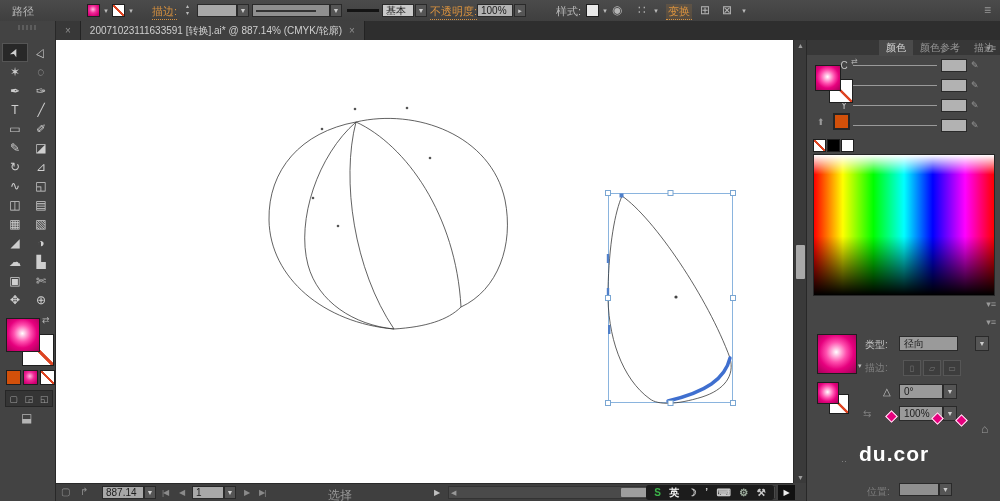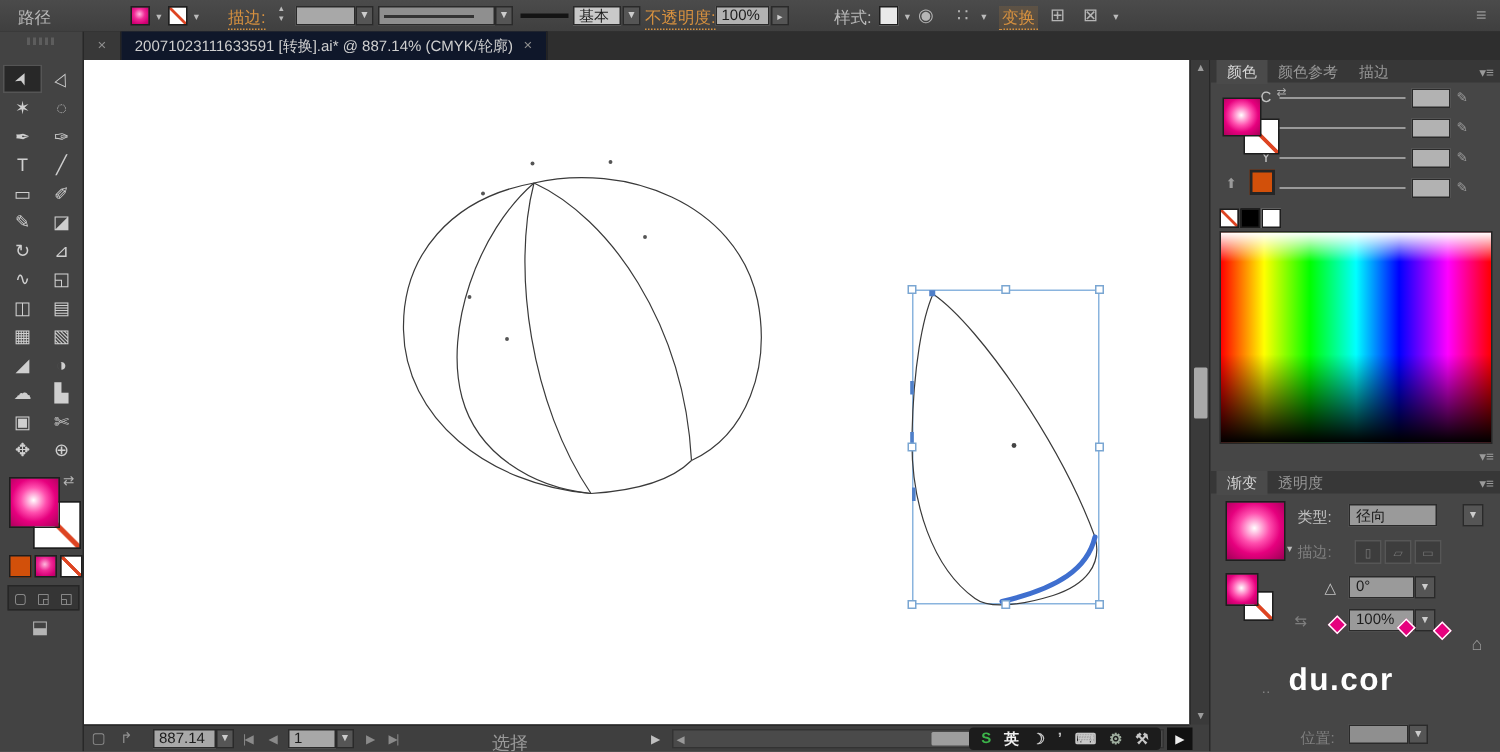--- a/index.html
+++ b/index.html
@@ -21,21 +21,21 @@
        font-size:10px;display:flex;align-items:center;padding:0 3px;box-sizing:border-box;}
   .dda{width:12px;height:13px;background:#555;border:1px solid #2a2a2a;color:#ccc;font-size:7px;
        display:flex;align-items:center;justify-content:center;box-sizing:border-box;}
   .icobtn{color:#b5b5b5;font-size:12px;line-height:14px;}
   .stepper{display:flex;flex-direction:column;font-size:6px;color:#bbb;line-height:7px;}
 
   
   .tabbar{position:absolute;left:56px;top:21px;width:944px;height:19px;background:#2e2e2e;display:flex;}
   .dtab{display:flex;align-items:center;gap:7px;padding:0 9px;background:#383838;color:#9a9a9a;
         border-right:1px solid #232323;font-size:10px;white-space:nowrap;}
-  .dtab.active{background:#0f172a;color:#cfcfcf;}
+  .dtab.active{background:#404040;color:#cfcfcf;}
   .dtab .x{color:#8f8f8f;font-size:10px;}
 
   
   .toolpanel{position:absolute;left:0;top:21px;width:56px;height:480px;background:#434343;
              border-right:1px solid #282828;box-sizing:border-box;}
   .tgrip{position:absolute;left:18px;top:4px;width:20px;height:5px;
          background:repeating-linear-gradient(90deg,#5d5d5d 0 2px,transparent 2px 4px);}
   .toolgrid{position:absolute;left:2px;top:22px;width:52px;display:grid;grid-template-columns:26px 26px;}
   .tool{height:19px;display:flex;align-items:center;justify-content:center;color:#cfcfcf;font-size:12px;}
   .tool.active{background:#282828;border:1px solid #555;box-sizing:border-box;}
@@ -361,21 +361,21 @@
         <span style="color: rgb(159, 174, 159);">⚙</span>
         <span style="color: rgb(200, 200, 200);">⚒</span>
       </div>
     <div class="playbtn">
         <span>▶</span>
       </div>
   </div>
 
   <div class="dock">
 
-    <div class="ptabs" style="top:0;">
+    <div class="ptabs" style="top:0;justify-content:flex-end;">
 
     <span class="ptab active">颜色</span>
         <span class="ptab">颜色参考</span>
         <span class="ptab">描边</span>
       </div>
     <span class="pmenu" style="top:3px;">▾≡</span>
 
     <div class="colorbody">
       <div class="cpfill"></div>
       <div class="cpstroke"></div>
@@ -413,25 +413,20 @@
         <i class="nonesw"></i>
         <i style="background:#000;"></i>
         <i style="background:#fff;"></i>
       </div>
     </div>
 
     <div class="spectrum"></div>
 
     <span class="pmenu" style="top:259px;">▾≡</span>
 
-    <div class="ptabs" style="top:274px;">
-
-    <span class="ptab active">渐变</span>
-        <span class="ptab">透明度</span>
-      </div>
     <span class="pmenu" style="top:277px;">▾≡</span>
 
     <div class="gradbody">
       <div class="gthumb"></div>
       <span class="gcaret">▾</span>
       <div class="gpfill"></div>
       <div class="gpstroke"></div>
 
       <span class="glabel" style="left:58px;top:8px;">类型:</span>
       <span class="gfld" style="left:92px;top:6px;width:59px;">径向</span>

